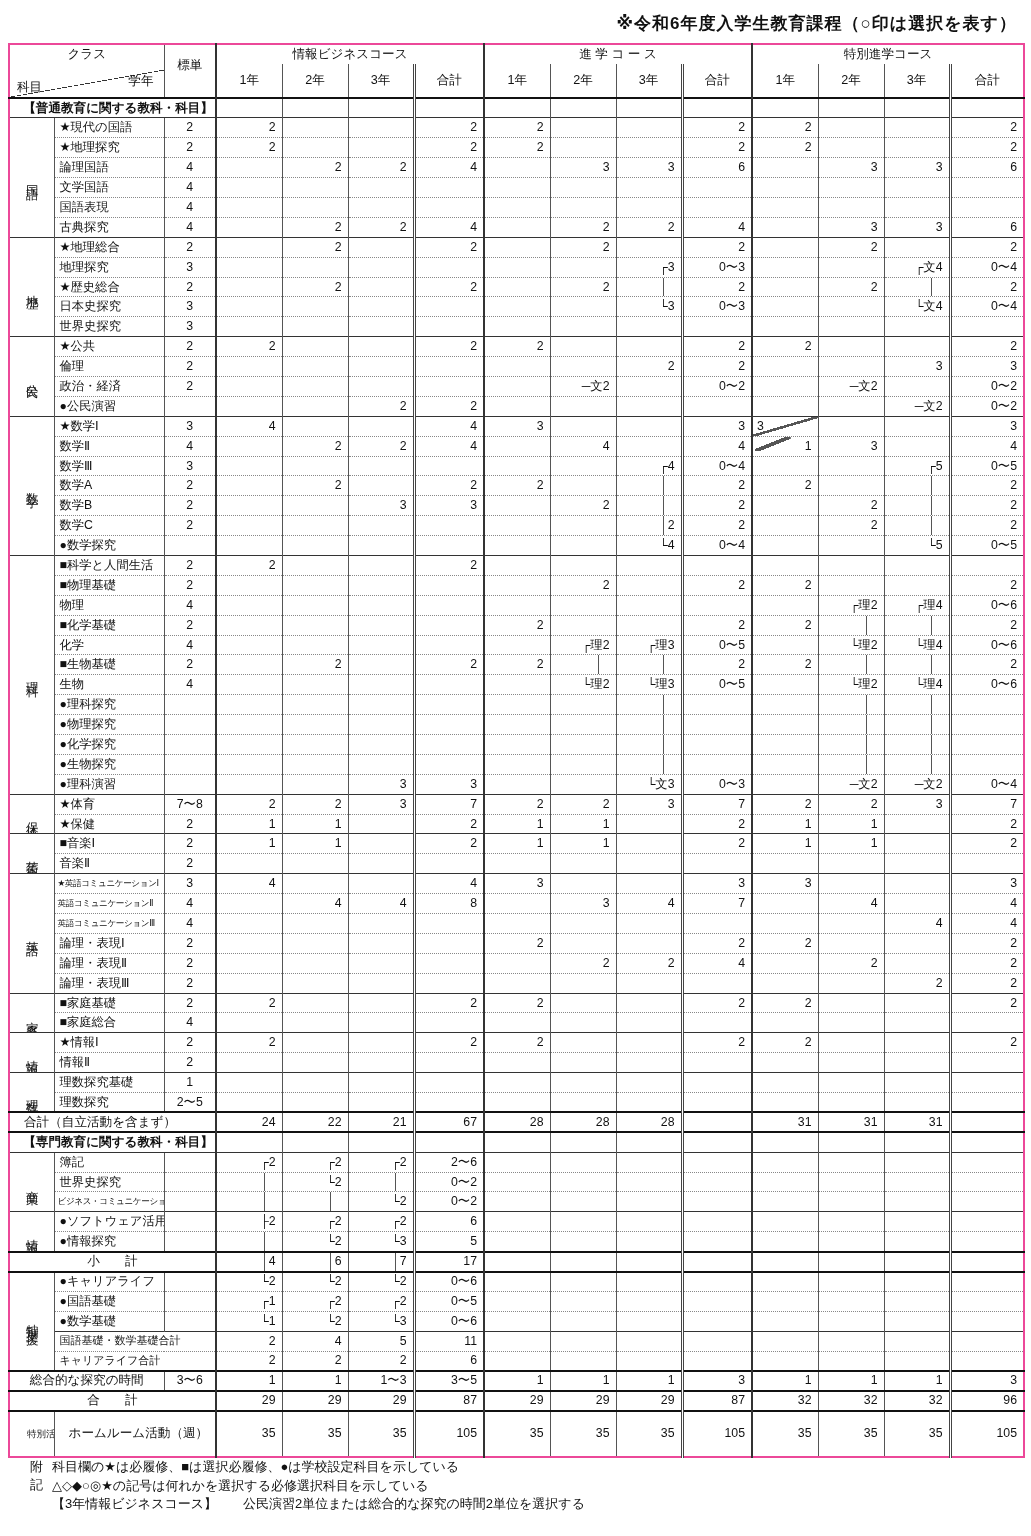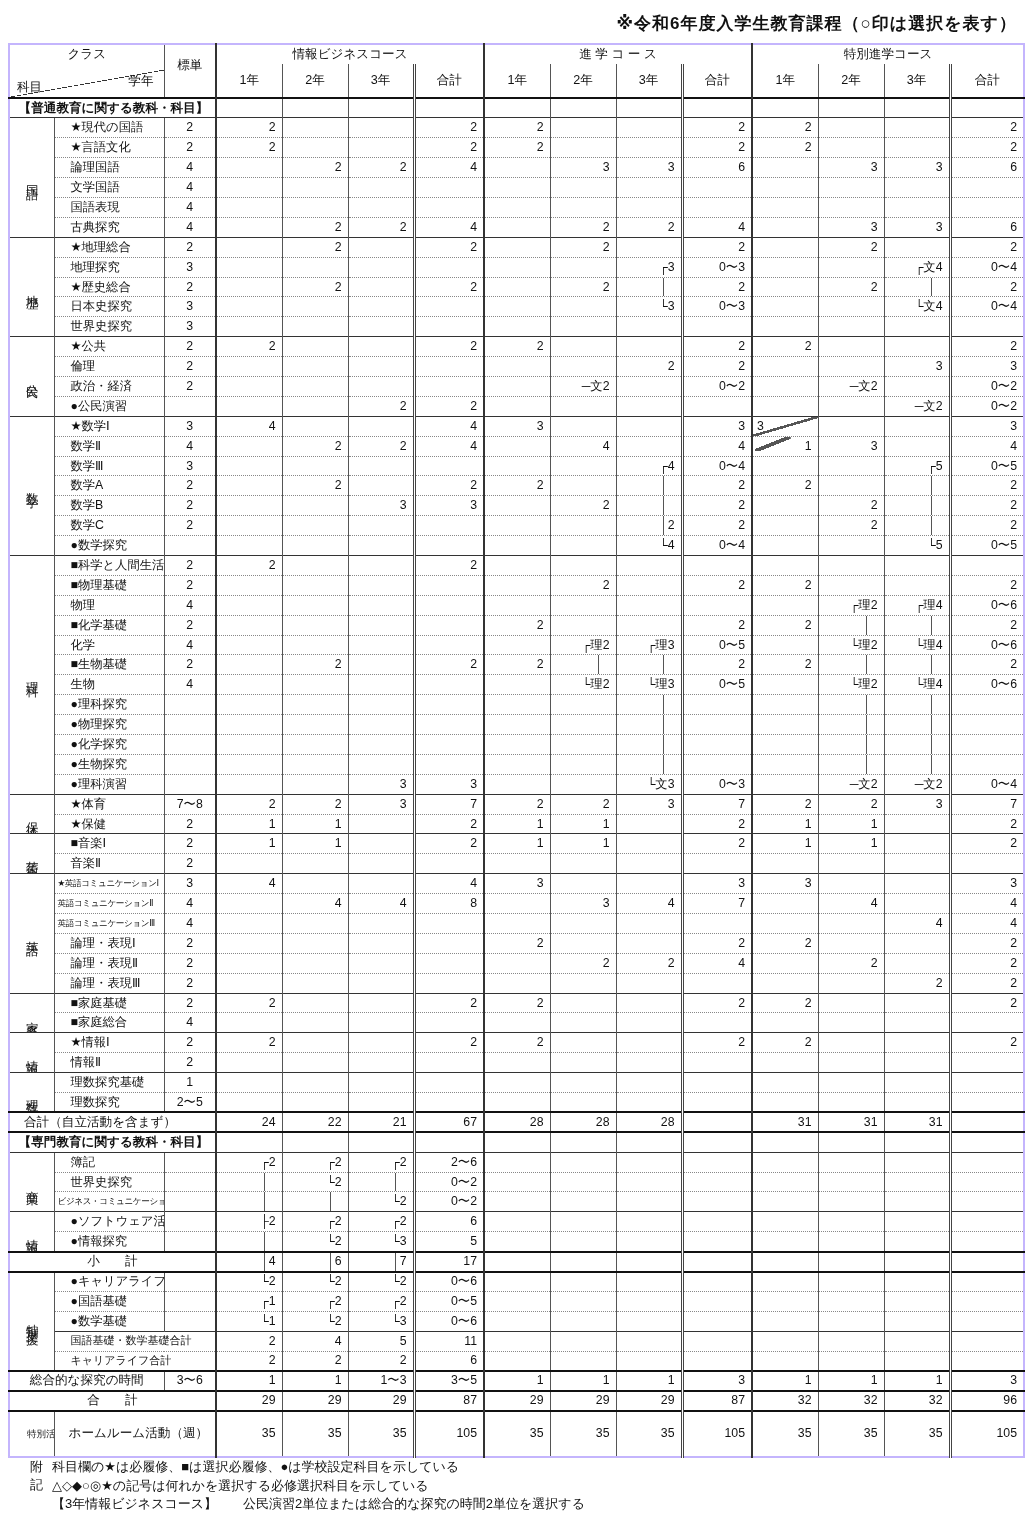--- a/index.html
+++ b/index.html
@@ -1,38 +1,38 @@
 <!DOCTYPE html>
 <html><head>
 <meta charset="utf-8">
 <style>
   html,body{margin:0;padding:0;background:#fff;color:#111;
     font-family:"Liberation Sans","DejaVu Sans",sans-serif;}
   .page{width:923px;min-height:1536px;box-sizing:border-box;padding:10px 8px 20px 8px;}
   .title{width:1015px;text-align:right;font-weight:bold;font-size:17px;
     letter-spacing:1px;padding:2px 6px 8px 0;box-sizing:border-box;}
   table{border-collapse:collapse;table-layout:fixed;width:1015px;
-    border:2px solid #c4b5fd;background:#fff;}
+    border:2px solid #ec4899;background:#fff;}
   td{border-left:1px solid #555;padding:0 2px;height:19.9px;line-height:1.05;
     font-size:12.3px;overflow:hidden;white-space:nowrap;box-sizing:border-box;}
   tr.sep-d > td{border-top:1px dotted #888;}
   tr.sep-s > td{border-top:1px solid #333;}
   tr.sep-t > td{border-top:2px solid #111;}
   td.c0,td.c4,td.c8{border-left:2px solid #333;}
   td.c3,td.c7,td.c11{border-left:3px double #444;}
   td.num{text-align:right;padding-right:6px;}
   td.std{text-align:center;padding:0;}
-  td.name{text-align:left;padding-left:16px;}
+  td.name{text-align:left;padding-left:5px;}
   td.name.nsm{font-size:8.6px;letter-spacing:-0.4px;padding-left:3px;margin-top:32px;}
   td.name.wide{font-size:11px;}
   td.sec{text-align:center;vertical-align:middle;padding:0;}
   td.sec > span{writing-mode:vertical-rl;text-orientation:upright;
     letter-spacing:3px;font-size:12.5px;line-height:1.05;display:inline-block;}
   td.sechr{font-size:9.5px;text-align:center;padding:17px;}
-  td.lbl{font-weight:bold;text-align:center;padding-left:4px;font-size:12.6px;}
+  td.lbl{font-weight:bold;text-align:right;padding-left:4px;font-size:12.6px;}
   td.tlbl{text-align:center;font-size:12.6px;margin-left:20px;}
   td.tlbl.all{text-align:left;padding-left:14px;}
   td.cv{background:linear-gradient(#555,#555) no-repeat;
     background-size:1px 100%;background-position:calc(100% - 17px) 0;}
   td.tl{text-align:left;padding-left:4px;padding-right:0;}
   td.diagA{background:linear-gradient(to bottom right,transparent 46%,#555 46%,#555 53%,transparent 53%) no-repeat;background-size:100% 100%;}
   td.diagB{background:linear-gradient(to bottom right,transparent 42%,#555 42%,#555 56%,transparent 56%) no-repeat;background-size:55% 75%;background-position:8% 0;}
   
   tr.h1 td{height:20px;text-align:center;font-size:12.6px;}
   tr.h2 td{height:34px;text-align:center;font-size:12.6px;}
@@ -126,21 +126,21 @@
           <td class="num c4">2</td>
           <td class="num c5"></td>
           <td class="num c6"></td>
           <td class="num c7">2</td>
           <td class="num c8">2</td>
           <td class="num c9"></td>
           <td class="num c10"></td>
           <td class="num c11">2</td>
         </tr>
         <tr class="sep-d">
-          <td class="name">★言語文化</td>
+          <td class="name">★地理探究</td>
           <td class="std">2</td>
           <td class="num c0">2</td>
           <td class="num c1"></td>
           <td class="num c2"></td>
           <td class="num c3">2</td>
           <td class="num c4">2</td>
           <td class="num c5"></td>
           <td class="num c6"></td>
           <td class="num c7">2</td>
           <td class="num c8">2</td>

